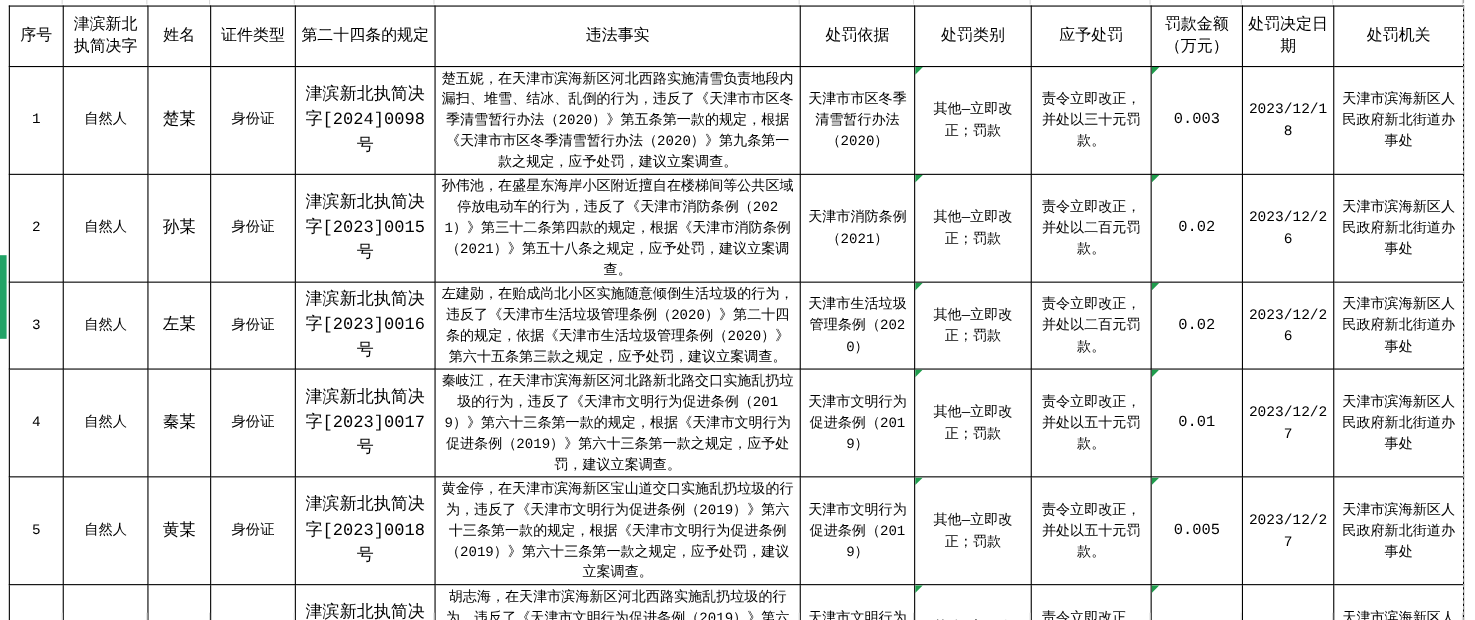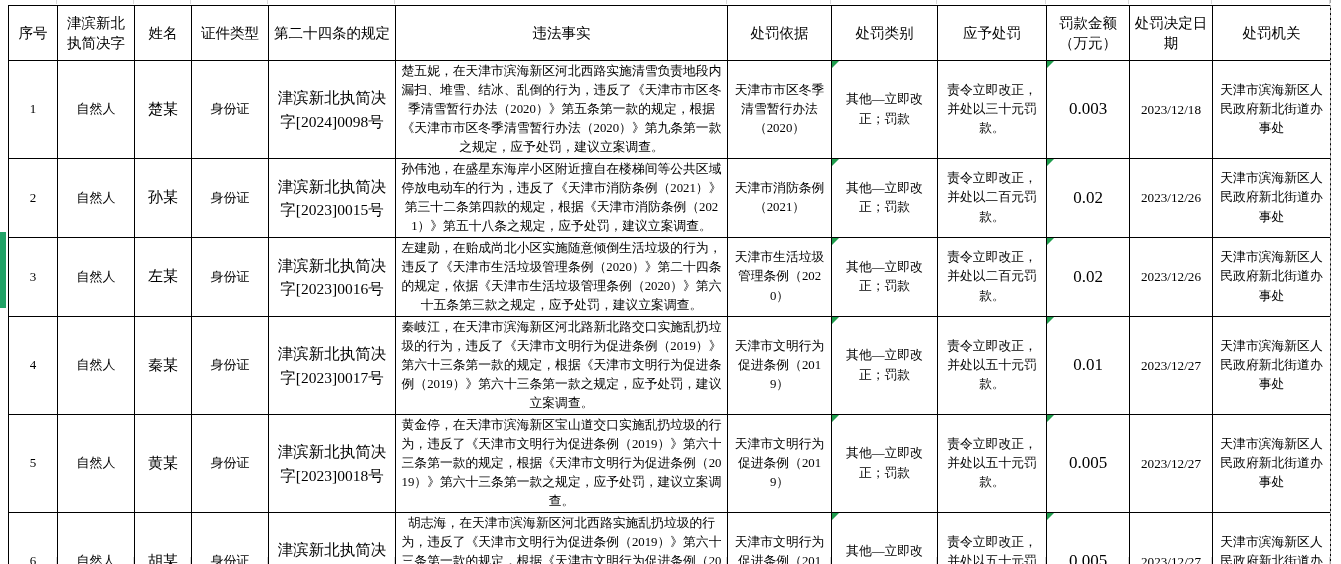--- a/index.html
+++ b/index.html
@@ -1,21 +1,21 @@
 <!DOCTYPE html>
 <html><head>
 <meta charset="utf-8">
 <style>
   html,body{margin:0;padding:0;background:#fff;}
   #viewport{
     position:relative;
     width:1341px;height:564px;
     overflow:hidden;
     background:#fff;
-    font-family:Liberation Serif, serif;
+    font-family:Liberation Mono, monospace;
     color:#000;
   }
   
   .sliver{position:absolute;left:8px;display:flex;}
   .sliver-top{top:0;height:4px;}
   .sliver-bottom{top:557px;height:7px;}
   .sliver .sl-cell{border-right:1px solid #d9d9d9;height:100%;}
   
   table.grid{
     position:absolute;left:8px;top:5px;
@@ -42,21 +42,21 @@
   th{font-weight:normal;font-size:14.5px;line-height:1.4;}
   td{font-size:13px;line-height:1.45;}
   td.align-left{text-align:left;}
   td.c-seq{font-size:13px;}
   td.c-name{font-size:15px;}
   td.c-category,td.c-id_type{font-size:13px;}
   td.c-doc_no{font-size:15.5px;line-height:1.5;padding-left:6px;}
   td.c-facts{font-size:12.8px;line-height:19px;padding:2px 5px;}
   td.c-basis,td.c-penalty_type,td.c-penalty_content,td.c-authority{font-size:12.8px;line-height:1.5;}
   td.c-penalty_content{padding-left:6px;}
-  td.c-fine_amount{font-size:17px;}
+  td.c-fine_amount{font-size:14px;}
   td.c-decision_date{font-size:13.2px;}
   
   td.err-cell::before{
     content:"";
     position:absolute;top:0;left:0;
     width:0;height:0;
     border-top:7px solid #1f9d4d;
     border-right:7px solid transparent;
   }
   

